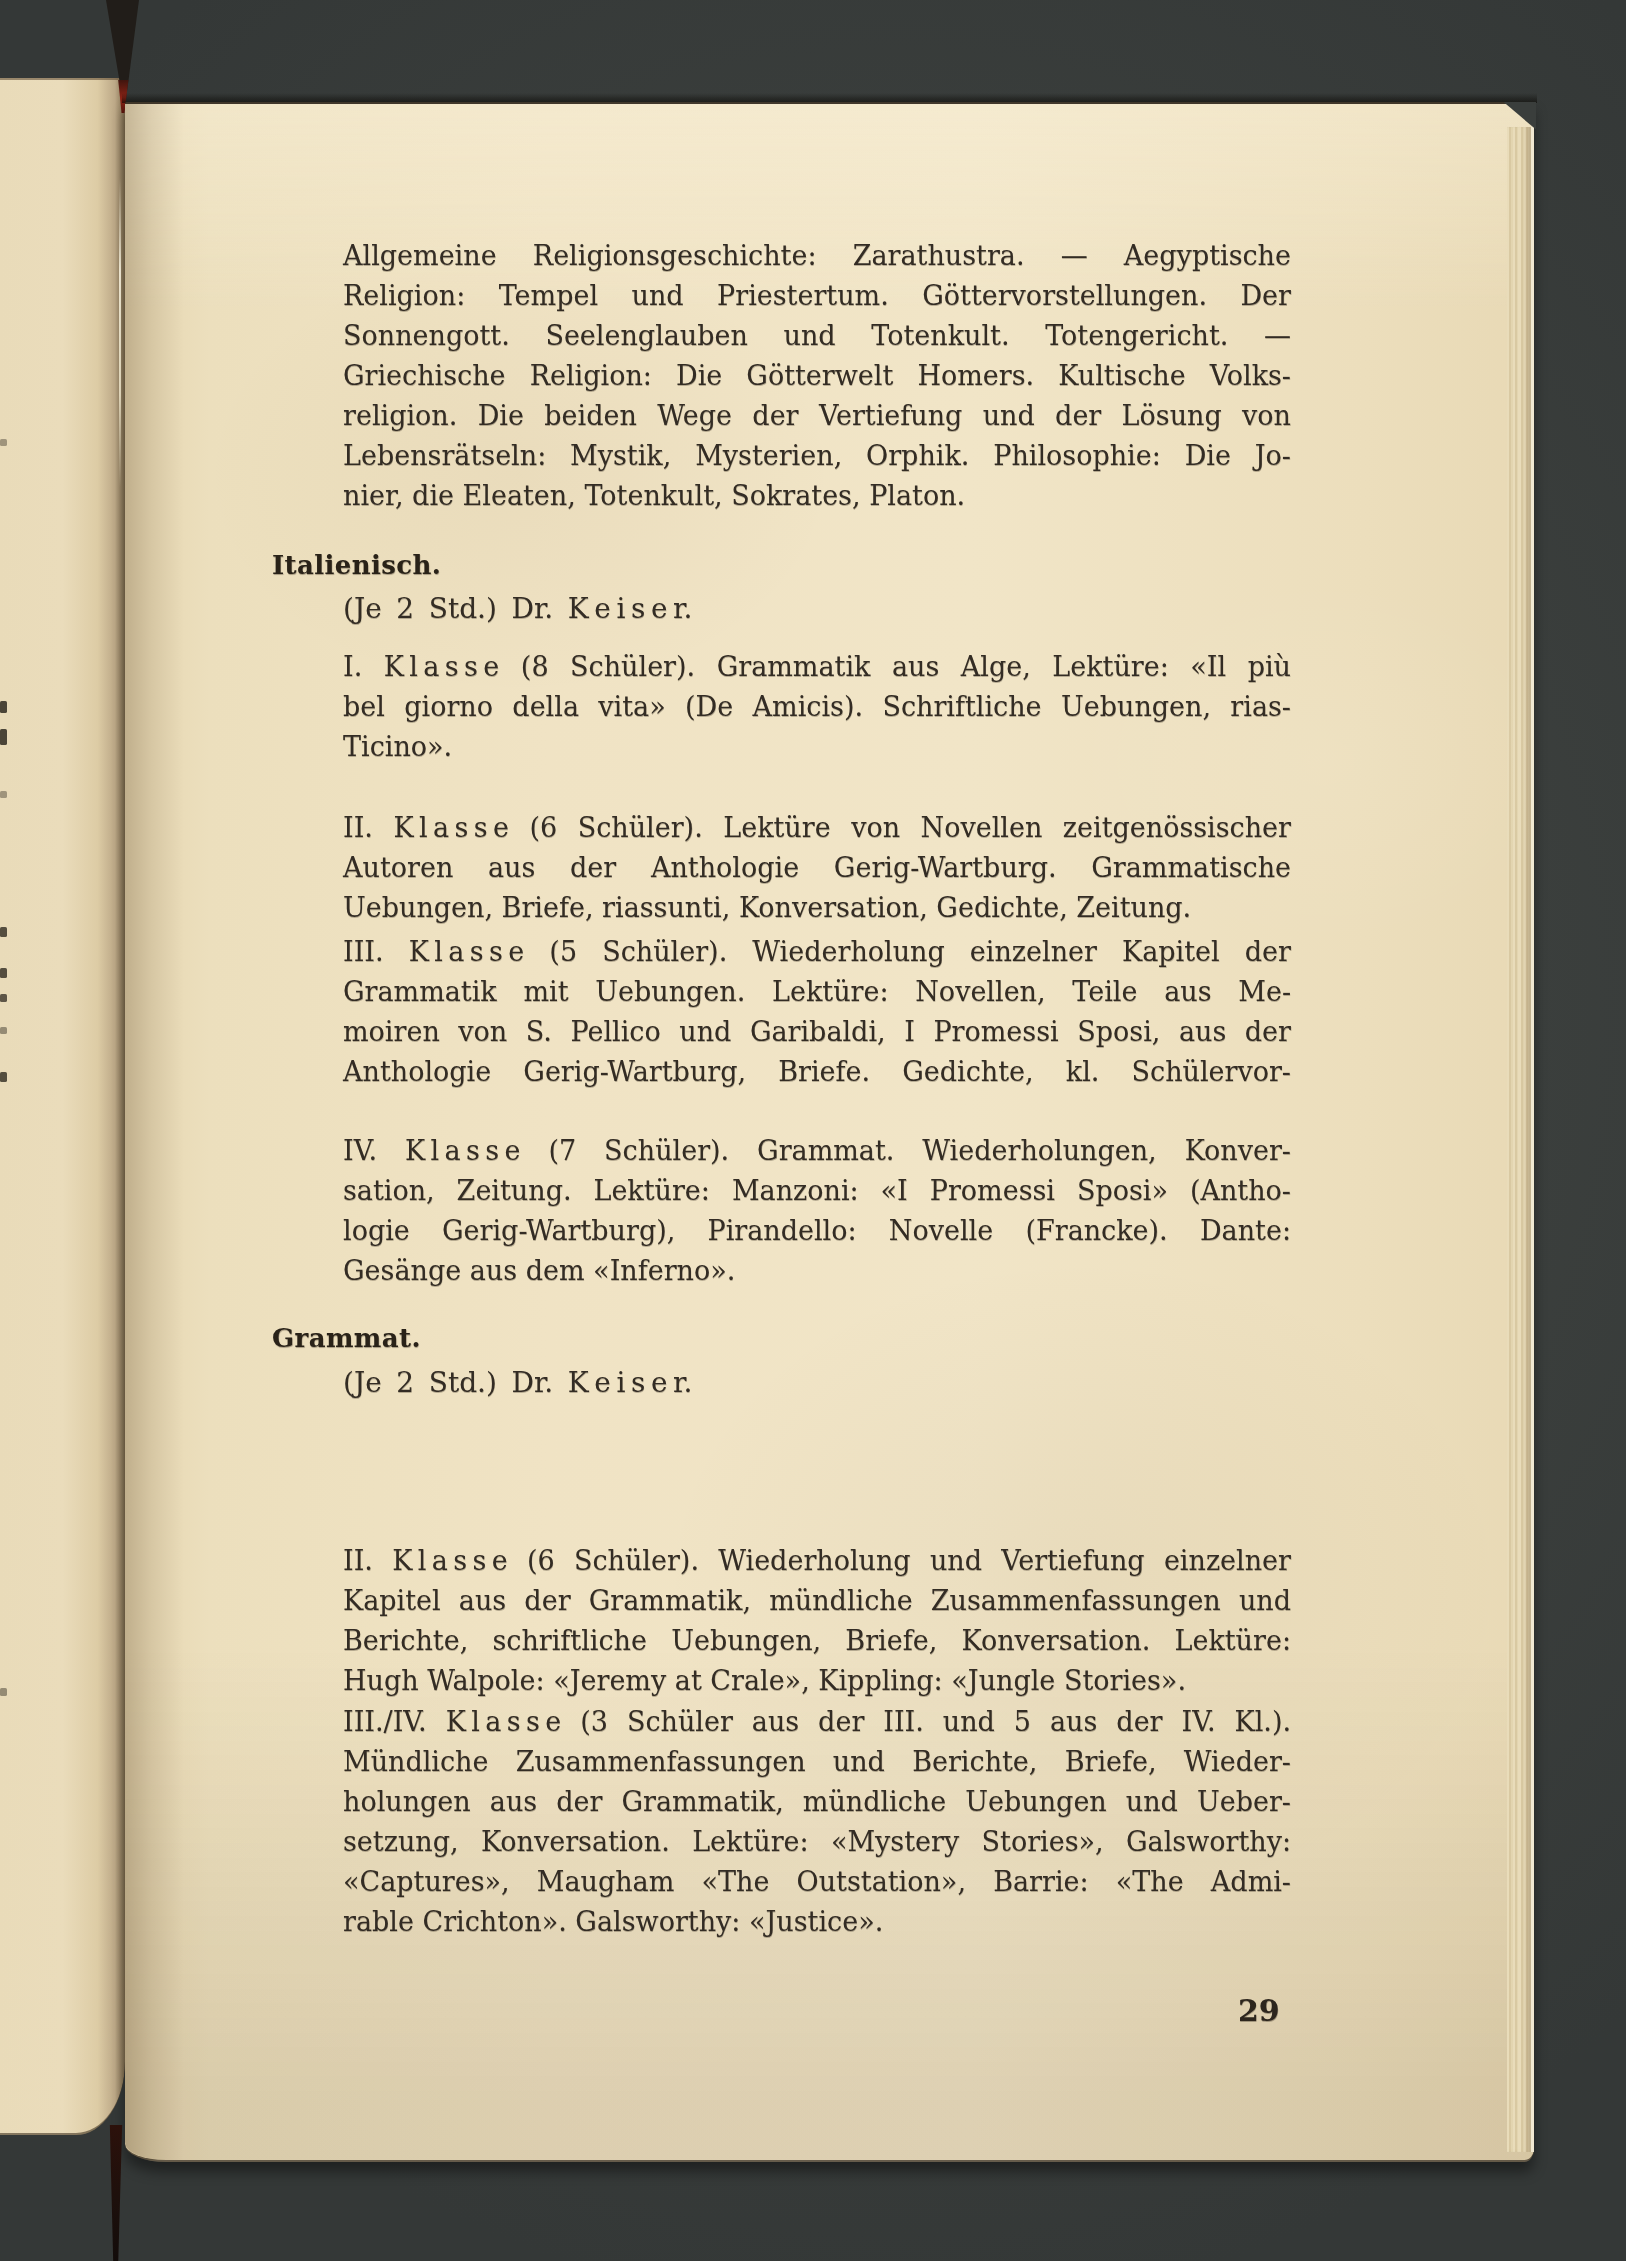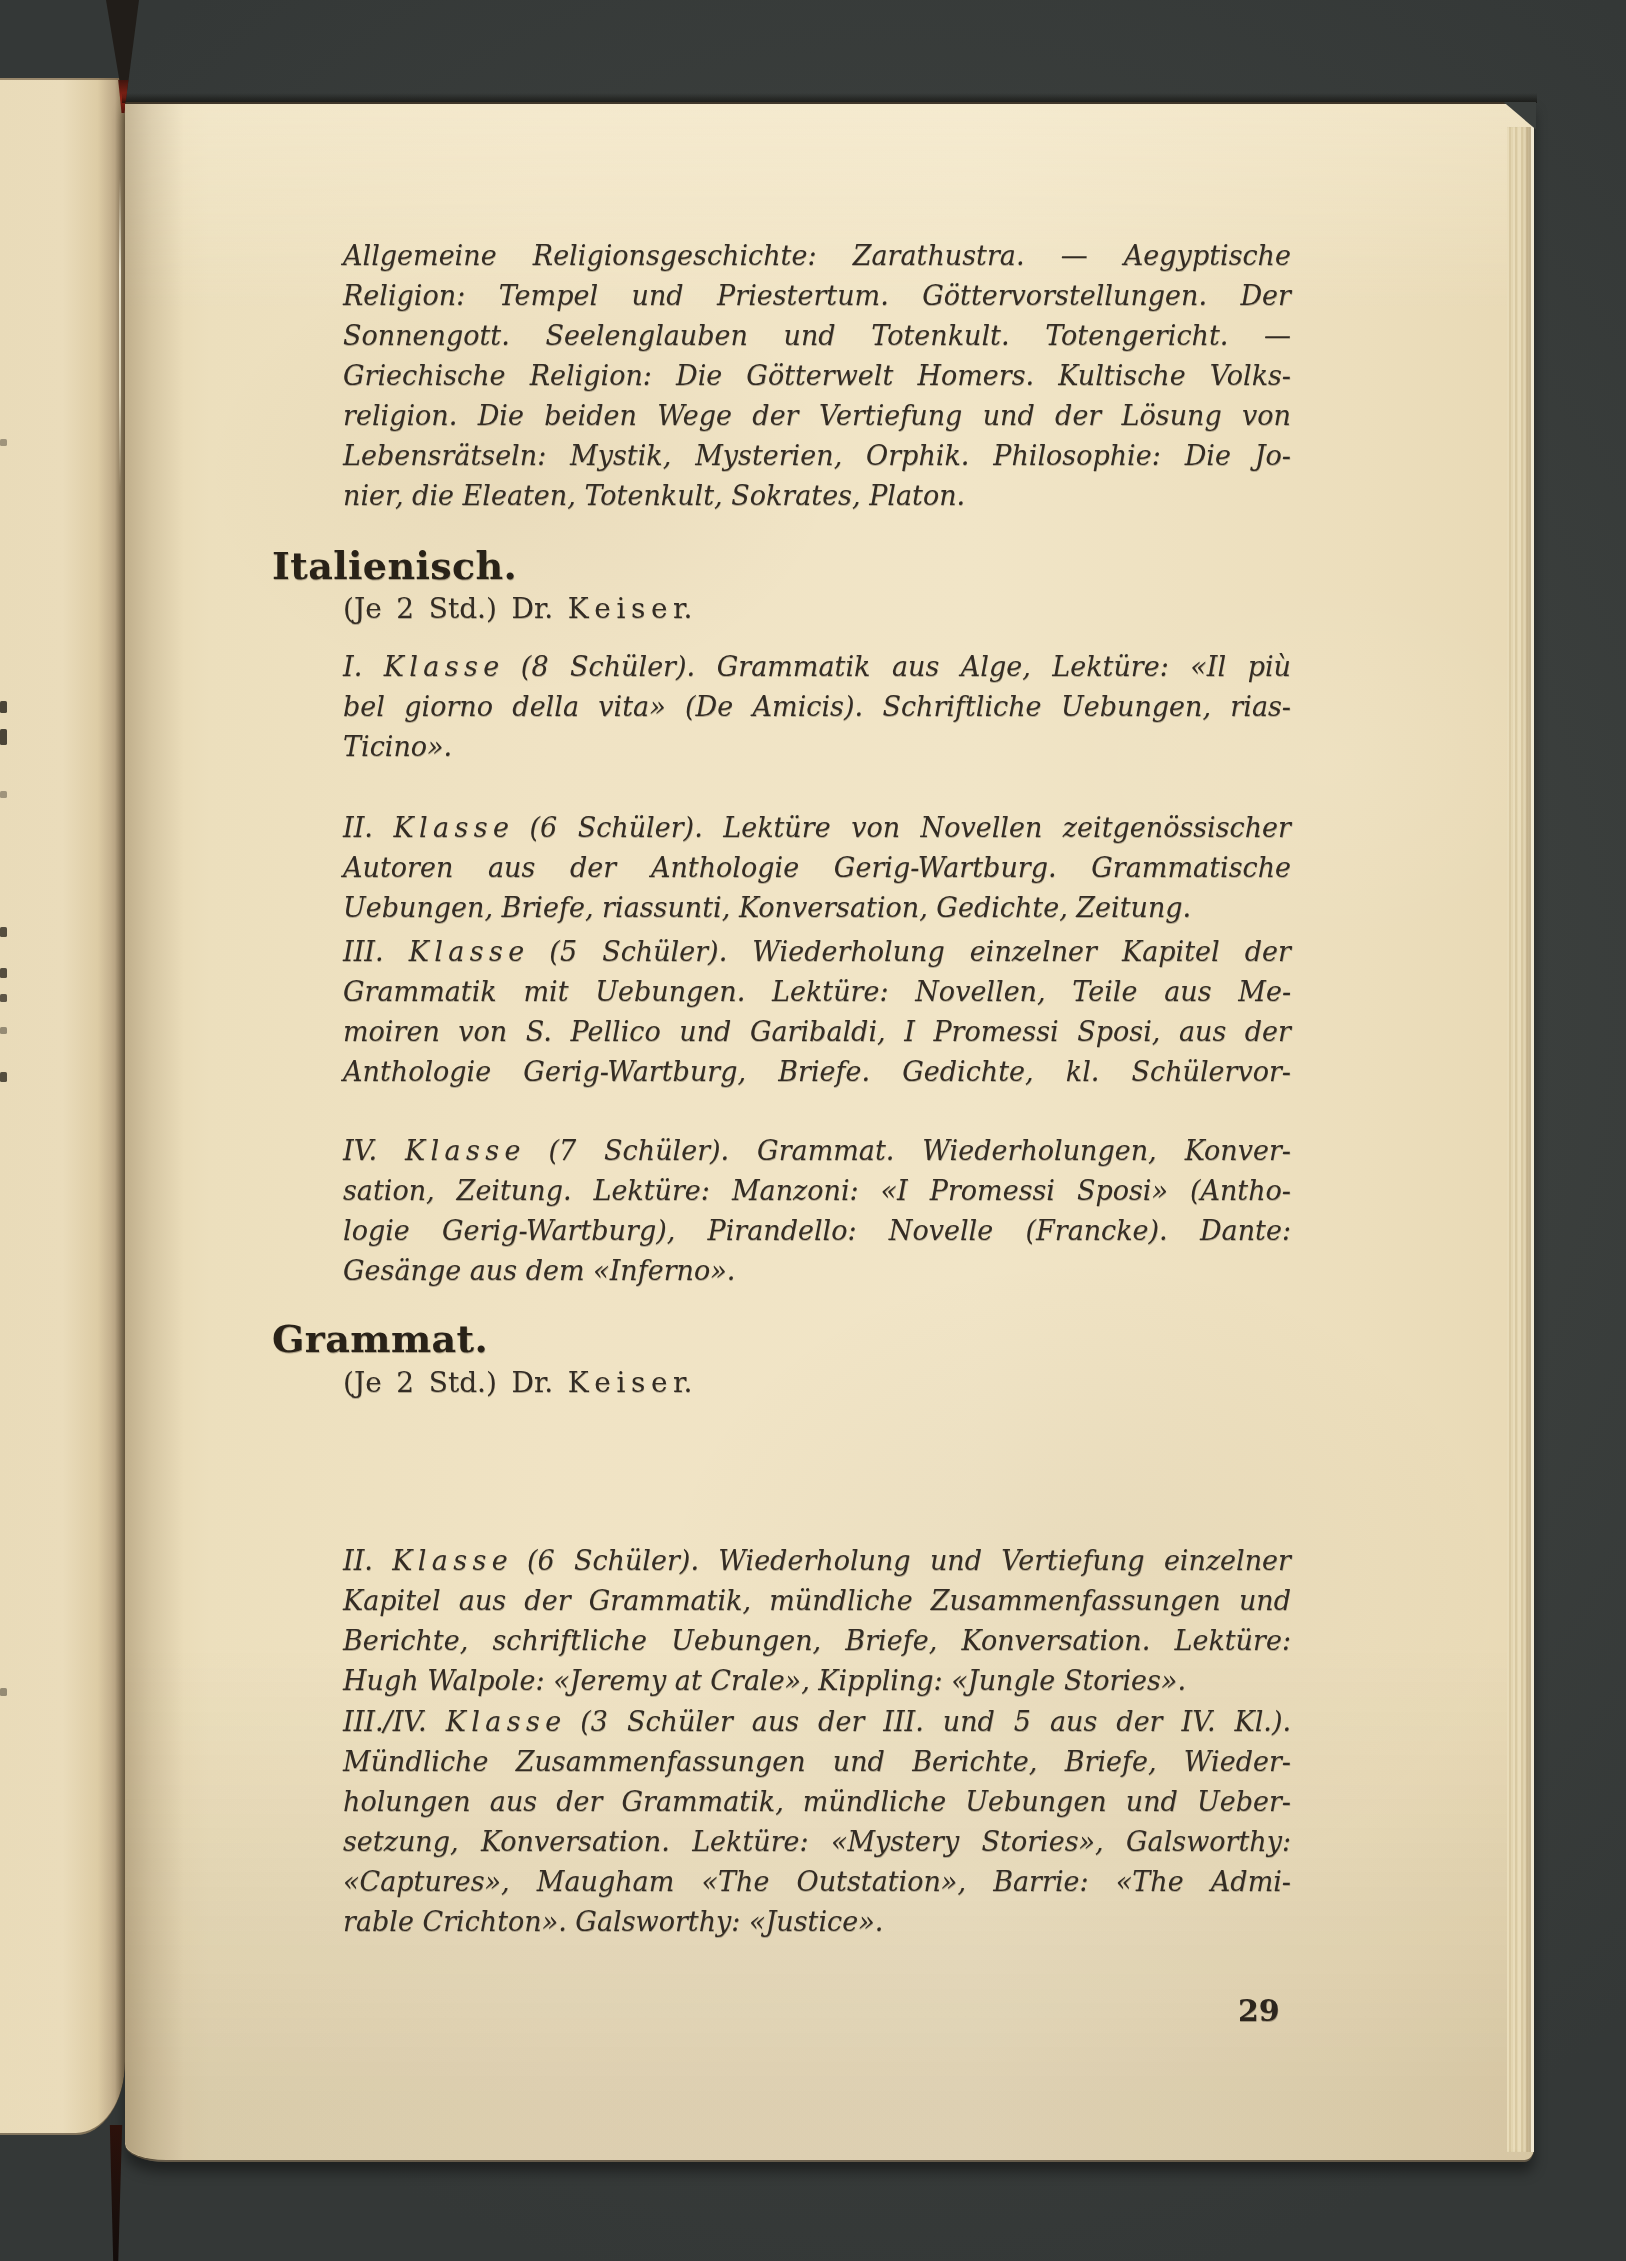--- a/index.html
+++ b/index.html
@@ -72,24 +72,24 @@
     border-right:3.3px solid #f1e9d2;
     box-shadow:inset -7.3px 0 5.7px -3.3px rgba(115,92,58,.35);
   }
   .corner-cut{
     position:absolute;left:1503px;top:101px;width:33px;height:28px;background:#3a3e3c;
     clip-path:polygon(0 0,100% 0,100% 100%);
   }
   
   .textblock{position:absolute;inset:0;color:#332c24;}
   .para{position:absolute;left:218px;width:948px;font-size:27px;line-height:40px;
-        text-shadow:0.3px 0.5px 0.6px rgba(50,40,28,.30);font-style:italic;}
+        text-shadow:0.3px 0.5px 0.6px rgba(50,40,28,.30);}
   .tline{text-align:justify;text-align-last:justify;}
   .tline-last{text-align-last:left;}
-  .heading{position:absolute;left:147px;margin:0;font-size:38px;line-height:39px;font-weight:700;
+  .heading{position:absolute;left:147px;margin:0;font-size:26px;line-height:39px;font-weight:700;
            color:#292218;letter-spacing:0.4px;text-shadow:0.4px 0.6px 0.7px rgba(40,30,18,.35);}
   .byline{position:absolute;left:218px;font-size:28px;line-height:39px;word-spacing:5.7px;
           text-shadow:0.3px 0.5px 0.6px rgba(50,40,28,.30);}
   .pagenum{position:absolute;left:1113px;top:1889px;font-size:30px;font-weight:700;color:#2d261d;
            text-shadow:0.3px 0.5px 0.6px rgba(50,40,28,.35);}
 </style>
 </head>
 <body>
 
 <div class="stage">

